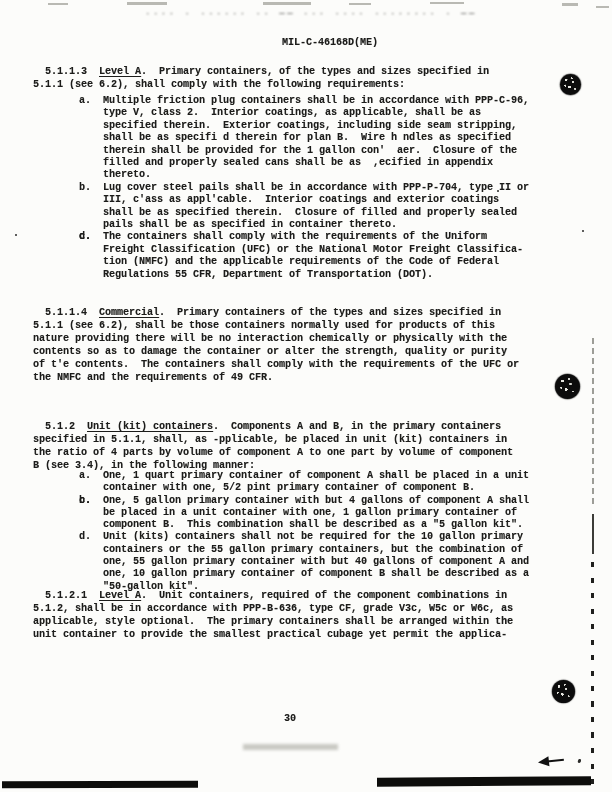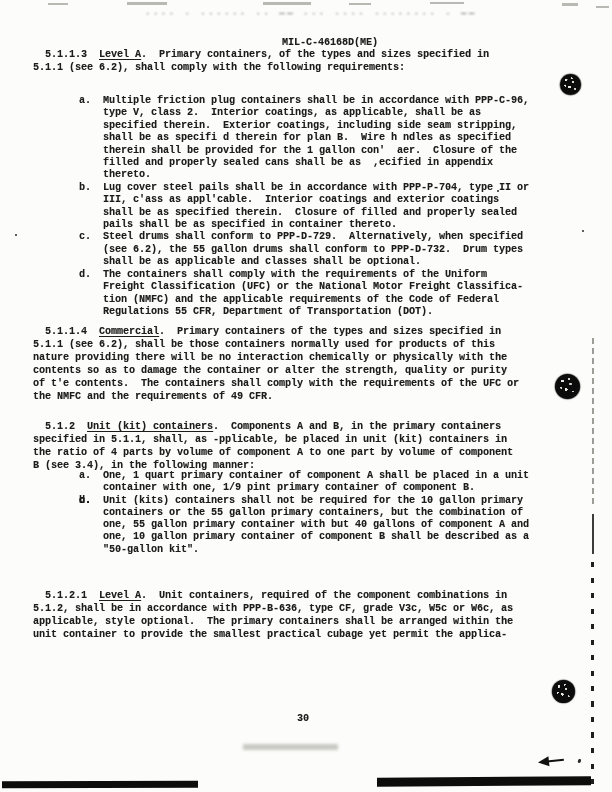--- a/index.html
+++ b/index.html
@@ -17,21 +17,21 @@
     text-shadow:0.3px 0 0 rgba(20,20,20,0.4);
   }
   pre.para { position:absolute; left:33px; }
   .u { text-decoration:underline; text-underline-offset:2px; }
   .doc-code { position:absolute; left:246px; top:36px;padding-left:36px; }
   .list { position:absolute; left:33px; }
   .list .li { position:relative; padding-left:70px; }
   .list .li .marker { position:absolute; left:46px; top:0; }
   .lh124 pre, .lh124 .marker { line-height:12.4px; }
   .lh123 pre, .lh123 .marker { line-height:12.3px; }
-  .page-number { position:absolute; left:297px; top:712px; }
+  .page-number { position:absolute; left:284px; top:712px; }
   
   .smudge-line {
     position:absolute; left:145px; top:9px; width:360px; height:14px;
     color:#6f6f6b; font-size:9px; font-weight:700; letter-spacing:2.5px;
     filter:blur(1px); white-space:nowrap; overflow:hidden;
   }
   
   .top-dash { position:absolute; background:#b9b9b3; filter:blur(0.6px); }
   
   .hole {
@@ -81,21 +81,21 @@
   <div class="top-dash" style="left:263px;top:2px;width:48px;height:3px"></div>
   <div class="top-dash" style="left:349px;top:3px;width:22px;height:2px"></div>
   <div class="top-dash" style="left:430px;top:2px;width:34px;height:2px"></div>
   <div class="top-dash" style="left:562px;top:3px;width:16px;height:3px"></div>
   <div class="top-dash" style="left:596px;top:6px;width:13px;height:2px"></div>
 
   <div class="smudge-line">···· ·  ······ ··  ——  ··· ····  ········  ·  ——</div>
 
   <div class="doc-code tw">MIL-C-46168D(ME)</div>
 
-  <pre class="para tw" style="top:48px"><span>  5.1.1.3  </span><span class="u">Level A</span><span>.  Primary containers, of the types and sizes specified in
+  <pre class="para tw" style="top:65px"><span>  5.1.1.3  </span><span class="u">Level A</span><span>.  Primary containers, of the types and sizes specified in
 5.1.1 (see 6.2), shall comply with the following requirements:</span></pre>
 
   <div class="list lh124" style="top:95px">
     <div class="li">
       <span class="marker tw">a.</span>
       <pre class="tw">Multiple friction plug containers shall be in accordance with PPP-C-96,
 type V, class 2.  Interior coatings, as applicable, shall be as
 specified therein.  Exterior coatings, including side seam stripping,
 shall be as specifi d therein for plan B.  Wire h ndles as specified
 therein shall be provided for the 1 gallon con'  aer.  Closure of the
@@ -104,56 +104,56 @@
     </div>
     <div class="li">
       <span class="marker tw">b.</span>
       <pre class="tw">Lug cover steel pails shall be in accordance with PPP-P-704, type II or
 III, c'ass as appl'cable.  Interior coatings and exterior coatings
 shall be as specified therein.  Closure of filled and properly sealed
 pails shall be as specified in container thereto.</pre>
     </div>
     <div class="li">
       <span class="marker tw">c.</span>
-      <pre class="tw">Steel drums shall conform to PPP-D-729.  Alternatively, when specified
-(see 6.2), the 55 gallon drums shall conform to PPP-D-732.  Drum types
-shall be as applicable and classes shall be optional.</pre>
     </div>
     <div class="li">
       <span class="marker tw">d.</span>
       <pre class="tw">The containers shall comply with the requirements of the Uniform
 Freight Classification (UFC) or the National Motor Freight Classifica-
 tion (NMFC) and the applicable requirements of the Code of Federal
 Regulations 55 CFR, Department of Transportation (DOT).</pre>
     </div>
   </div>
 
-  <pre class="para tw" style="top:325px"><span>  5.1.1.4  </span><span class="u">Commercial</span><span>.  Primary containers of the types and sizes specified in
+  <pre class="para tw" style="top:306px"><span>  5.1.1.4  </span><span class="u">Commercial</span><span>.  Primary containers of the types and sizes specified in
 5.1.1 (see 6.2), shall be those containers normally used for products of this
 nature providing there will be no interaction chemically or physically with the
 contents so as to damage the container or alter the strength, quality or purity
 of t'e contents.  The containers shall comply with the requirements of the UFC or
 the NMFC and the requirements of 49 CFR.</span></pre>
 
   <pre class="para tw" style="top:420px"><span>  5.1.2  </span><span class="u">Unit (kit) containers</span><span>.  Components A and B, in the primary containers
 specified in 5.1.1, shall, as -pplicable, be placed in unit (kit) containers in
 the ratio of 4 parts by volume of component A to one part by volume of component
 B (see 3.4), in the following manner:</span></pre>
 
   <div class="list lh123" style="top:470px">
     <div class="li">
       <span class="marker tw">a.</span>
       <pre class="tw">One, 1 quart primary container of component A shall be placed in a unit
-container with one, 1/9 pint primary container of component B.</pre>
+container with one, 5/2 pint primary container of component B.</pre>
     </div>
     <div class="li">
       <span class="marker tw">b.</span>
     </div>
     <div class="li">
       <span class="marker tw">c.</span>
+      <pre class="tw">One, 5 gallon primary container with but 4 gallons of component A shall
+be placed in a unit container with one, 1 gallon primary container of
+component B.  This combination shall be described as a "5 gallon kit".</pre>
     </div>
     <div class="li">
       <span class="marker tw">d.</span>
       <pre class="tw">Unit (kits) containers shall not be required for the 10 gallon primary
 containers or the 55 gallon primary containers, but the combination of
 one, 55 gallon primary container with but 40 gallons of component A and
 one, 10 gallon primary container of component B shall be described as a
 "50-gallon kit".</pre>
     </div>
   </div>

